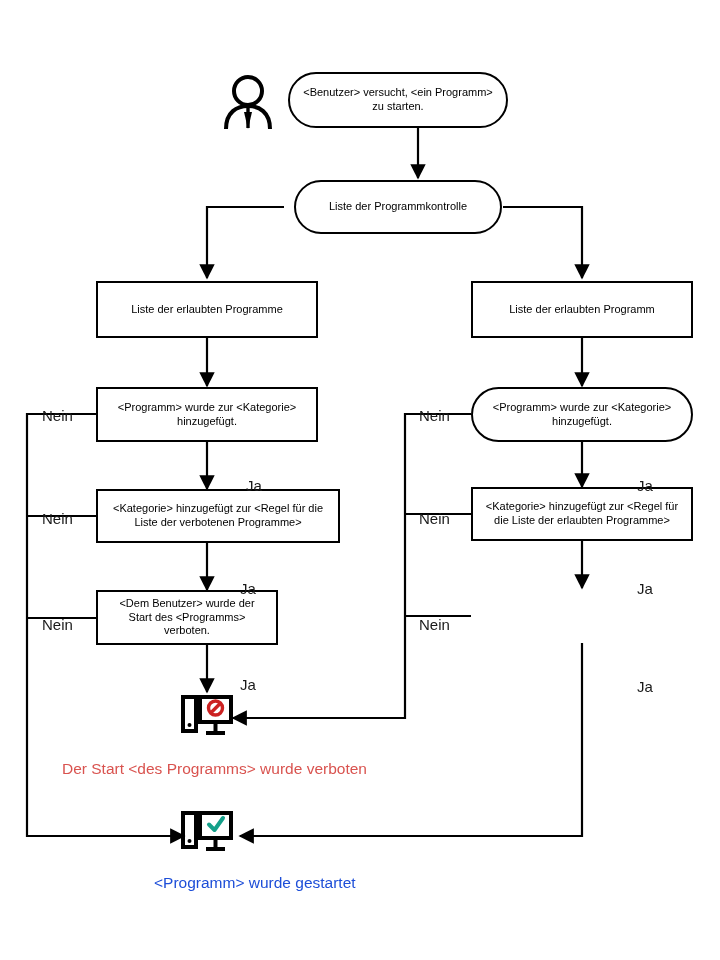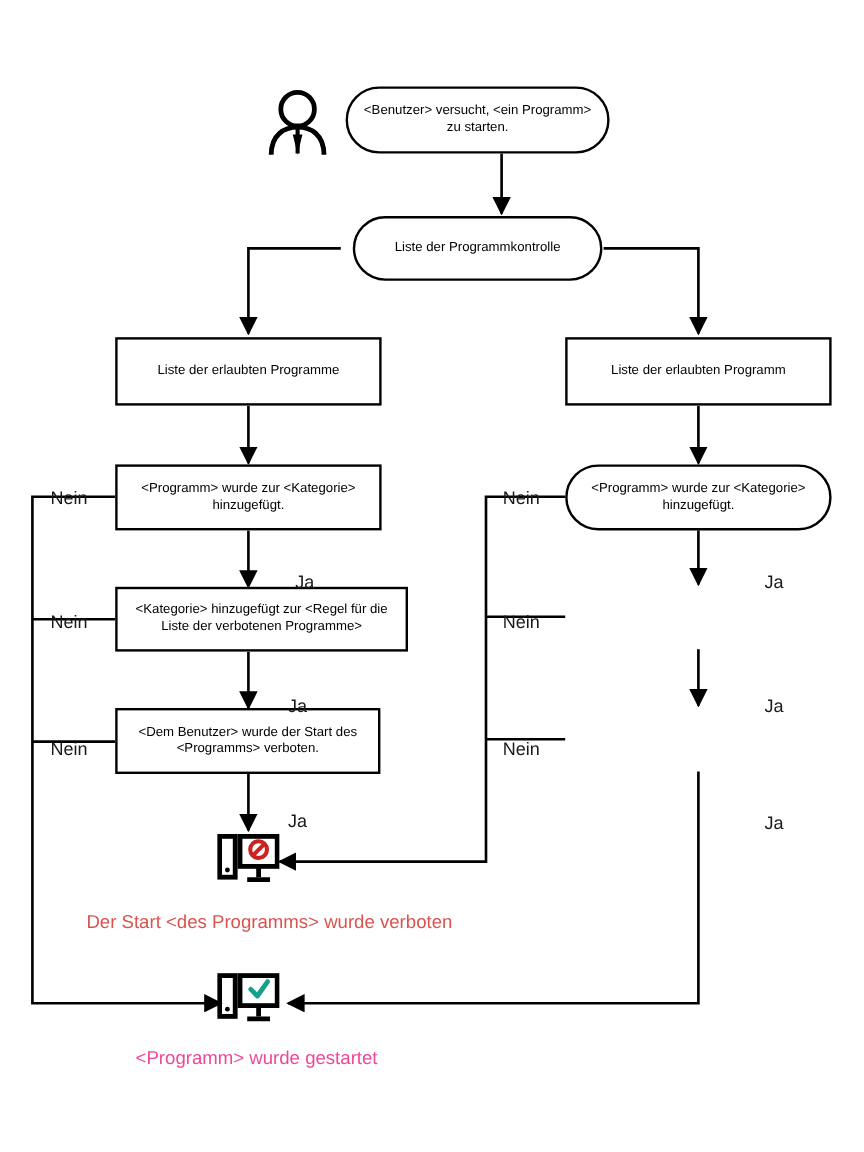--- a/index.html
+++ b/index.html
@@ -18,21 +18,21 @@
   .node.stadium{border-radius:999px;}
   .node.rect{border-radius:0;}
   .node-text{display:block;padding:0 10px;}
 
   .t11{font-size:11px;}
 
   .edge-label{position:absolute;font-size:15px;color:#1a1a1a;white-space:nowrap;margin-top:25px;}
 
   .caption{position:absolute;font-size:15.5px;white-space:nowrap;}
   .caption.denied{color:#d9534f;}
-  .caption.allowed{color:#ec4899;}
+  .caption.allowed{color:#1d4ed8;margin-left:41px;}
 
   .icon-box{position:absolute;}
 </style>
 </head>
 <body>
 
 <div id="canvas">
 
   <svg class="svg-layer" viewBox="0 0 720 960" xmlns="http://www.w3.org/2000/svg">
     <defs>
@@ -99,22 +99,25 @@
   </div>
 
   <div class="node stadium" style="left:471px;top:387px;width:222px;height:55px;">
     <span class="node-text t11">&lt;Programm&gt;  wurde zur &lt;Kategorie&gt; hinzugefügt.</span>
   </div>
 
   <div class="node rect" style="left:96px;top:489px;width:244px;height:54px;">
     <span class="node-text t11">&lt;Kategorie&gt; hinzugefügt zur &lt;Regel für die Liste der verbotenen Programme&gt;</span>
   </div>
 
+  <div class="node rect" style="left:471px;top:487px;width:222px;height:54px;">
+    <span class="node-text t11">&lt;Kategorie&gt; hinzugefügt zur &lt;Regel für die Liste der erlaubten Programme&gt;</span>
+  </div>
 
-  <div class="node rect" style="left:96px;top:590px;width:221px;height:55px;">
+  <div class="node rect" style="left:96px;top:590px;width:182px;height:55px;">
     <span class="node-text t11">&lt;Dem Benutzer&gt; wurde der Start des &lt;Programms&gt; verboten.</span>
   </div>
 
 
   <div class="edge-label" style="left:42px;top:382px;">Nein</div>
   <div class="edge-label" style="left:42px;top:485px;">Nein</div>
   <div class="edge-label" style="left:42px;top:591px;">Nein</div>
 
   <div class="edge-label" style="left:246px;top:452px;">Ja</div>
   <div class="edge-label" style="left:240px;top:555px;">Ja</div>
@@ -133,21 +136,21 @@
       <rect x="2" y="3" width="13" height="34" fill="none" stroke="#000" stroke-width="4"></rect>
       <circle cx="8.5" cy="31" r="2" fill="#000"></circle>
       <rect x="19" y="3" width="31" height="25" fill="none" stroke="#000" stroke-width="4"></rect>
       <path d="M 34.5 28 L 34.5 37" stroke="#000" stroke-width="4"></path>
       <path d="M 25 39 L 44 39" stroke="#000" stroke-width="4"></path>
       <circle cx="34.5" cy="14" r="7" fill="none" stroke="#cc2222" stroke-width="3.4"></circle>
       <path d="M 29.7 19 L 39.4 9.2" stroke="#cc2222" stroke-width="3.4"></path>
     </svg>
   </div>
 
-  <div class="caption denied" style="left:72px;top:760px;">Der Start &lt;des Programms&gt; wurde verboten</div>
+  <div class="caption denied" style="left:62px;top:760px;">Der Start &lt;des Programms&gt; wurde verboten</div>
 
   <div class="icon-box" style="left:181px;top:810px;width:52px;height:46px;">
     <svg width="52" height="46" viewBox="0 0 52 46" xmlns="http://www.w3.org/2000/svg">
       <rect x="2" y="3" width="13" height="34" fill="none" stroke="#000" stroke-width="4"></rect>
       <circle cx="8.5" cy="31" r="2" fill="#000"></circle>
       <rect x="19" y="3" width="31" height="25" fill="none" stroke="#000" stroke-width="4"></rect>
       <path d="M 34.5 28 L 34.5 37" stroke="#000" stroke-width="4"></path>
       <path d="M 25 39 L 44 39" stroke="#000" stroke-width="4"></path>
       <path d="M 28 14.5 L 33.5 20 L 42 8" fill="none" stroke="#14a08a" stroke-width="4" stroke-linecap="round" stroke-linejoin="round"></path>
     </svg>

